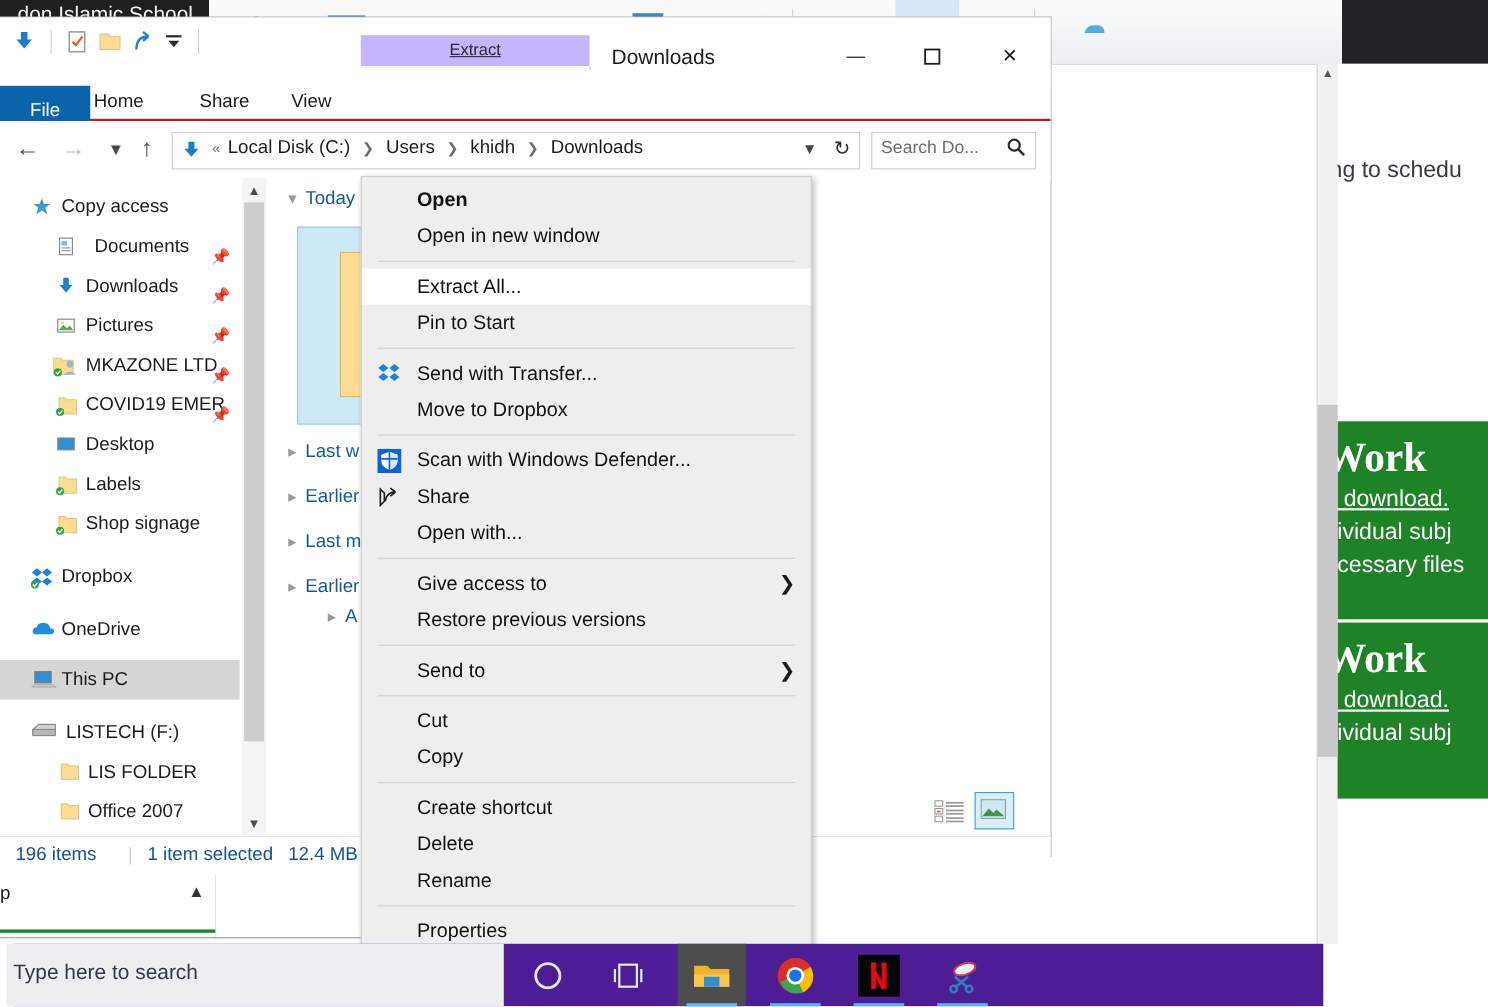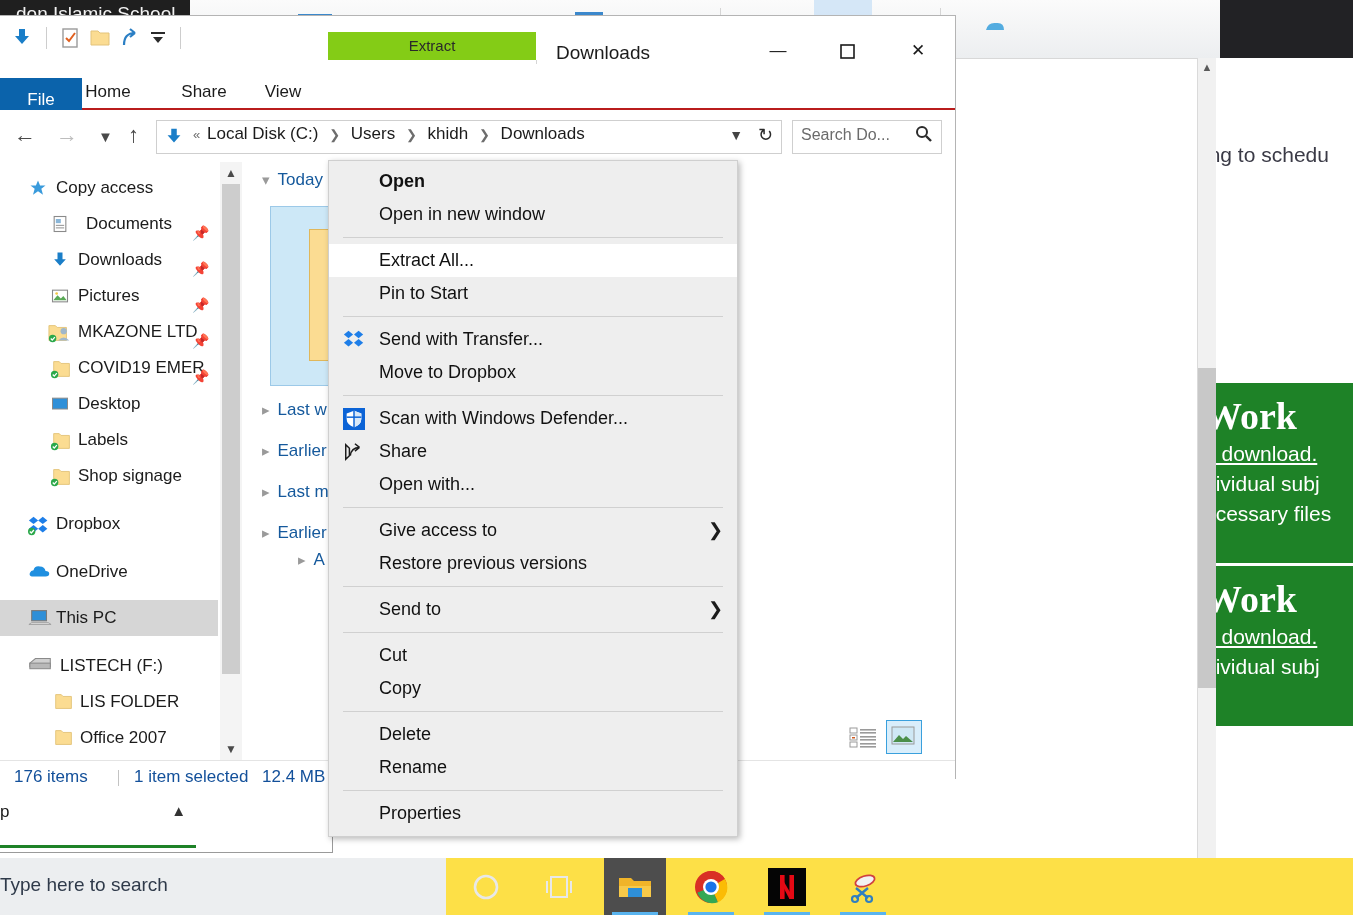--- a/index.html
+++ b/index.html
@@ -87,21 +87,21 @@
   .qat {
     position: absolute; left: 0; top: 0; width: 330px; height: 44px; background: #ffffff;
   }
   .qat .sep { position:absolute; top:11px; width:1px; height:22px; background:#cdcdcd; }
 
   .titlebar-right {
     position: absolute; left: 330px; top: 0; width: 625px; height: 58px; background:#ffffff;
   }
   .ribbon-tabcontext {
     position:absolute; left: 328px; top: 16px; width: 208px; height: 28px;
-    background: #84cc16; color:#2a2a2a; font-size: 15px; text-align:center; line-height: 28px;
+    background: #c4b5fd; color:#2a2a2a; font-size: 15px; text-align:center; line-height: 28px; text-decoration: underline;
   }
   .ribbon-ctxlabel {
     position:absolute; left: 328px; top: 44px; width: 208px; height: 28px;
     background:#ffffff; color:#1b1b1b; font-size: 15px; text-align:center; line-height: 28px;
     border-right: 1px solid #d6d6d6;
   }
   .win-title {
     position:absolute; left: 556px; top: 26px; font-size: 19px; color:#1b1b1b; white-space:nowrap;
   }
   .wbtn {
@@ -229,22 +229,22 @@
     font-size: 18px; color:#111111; padding-left: 50px; white-space:nowrap;
   }
   .ctx-item.bold { font-weight: bold; }
   .ctx-item.hl { background:#ffffff; }
   .ctx-sep { height: 1px; background:#d0d0d0; margin: 6px 14px 6px 14px; }
   .ctx-ico { position:absolute; left: 14px; top: 6px; width: 22px; height: 22px; }
   .ctx-arrow { position:absolute; right: 14px; top: 0; font-size: 18px; color:#1b1b1b; }
 
   
   .taskbar {
-    position:absolute; left: 0; top: 858px; width: 1353px; height: 57px;
-    background:#fde047;
+    position:absolute; left: 12px; top: 858px; width: 1191px; height: 57px;
+    background:#4c1d95;
   }
   .tb-search {
     position:absolute; left: -6px; top: 0; width: 452px; height: 57px;
     background:#eceef0;
   }
   .tb-search .ph {
     position:absolute; left: 6px; top: 16px; font-size: 19px; color:#2f3a4a; white-space:nowrap;
   }
   .tb-icon { position:absolute; top: 10px; width: 38px; height: 38px; }
   .tb-slot {
@@ -589,21 +589,21 @@
         <div class="viewbtn tiles">
           <svg width="24" height="20" viewBox="0 0 24 20" style="margin:5px 0 0 4px;">
             <rect x="1" y="1" width="22" height="17" fill="#cfe8f5" stroke="#9a9a9a" stroke-width="1"></rect>
             <path d="M2 16 L8 9 L12 13 L15 10 L22 16 Z" fill="#4b8f4a"></path>
           </svg>
         </div>
       </div>
     </div>
 
     <div class="statusbar">
-      <div class="s1">176 items</div>
+      <div class="s1">196 items</div>
       <div class="sdiv"></div>
       <div class="s2">1 item selected</div>
       <div class="s3">12.4 MB</div>
     </div>
   </div>
 
   <div class="ctxmenu">
     <div class="ctx-item bold">Open</div>
     <div class="ctx-item">Open in new window</div>
     <div class="ctx-sep"></div>
@@ -653,20 +653,21 @@
     <div class="ctx-item">
       <span>Send to</span>
       <span class="ctx-arrow">❯</span>
     </div>
     <div class="ctx-sep"></div>
 
     <div class="ctx-item">Cut</div>
     <div class="ctx-item">Copy</div>
     <div class="ctx-sep"></div>
 
+    <div class="ctx-item">Create shortcut</div>
     <div class="ctx-item">Delete</div>
     <div class="ctx-item">Rename</div>
     <div class="ctx-sep"></div>
 
     <div class="ctx-item">Properties</div>
   </div>
 
   <div class="taskbar">
     <div class="tb-search">
       <div class="ph">Type here to search</div>

